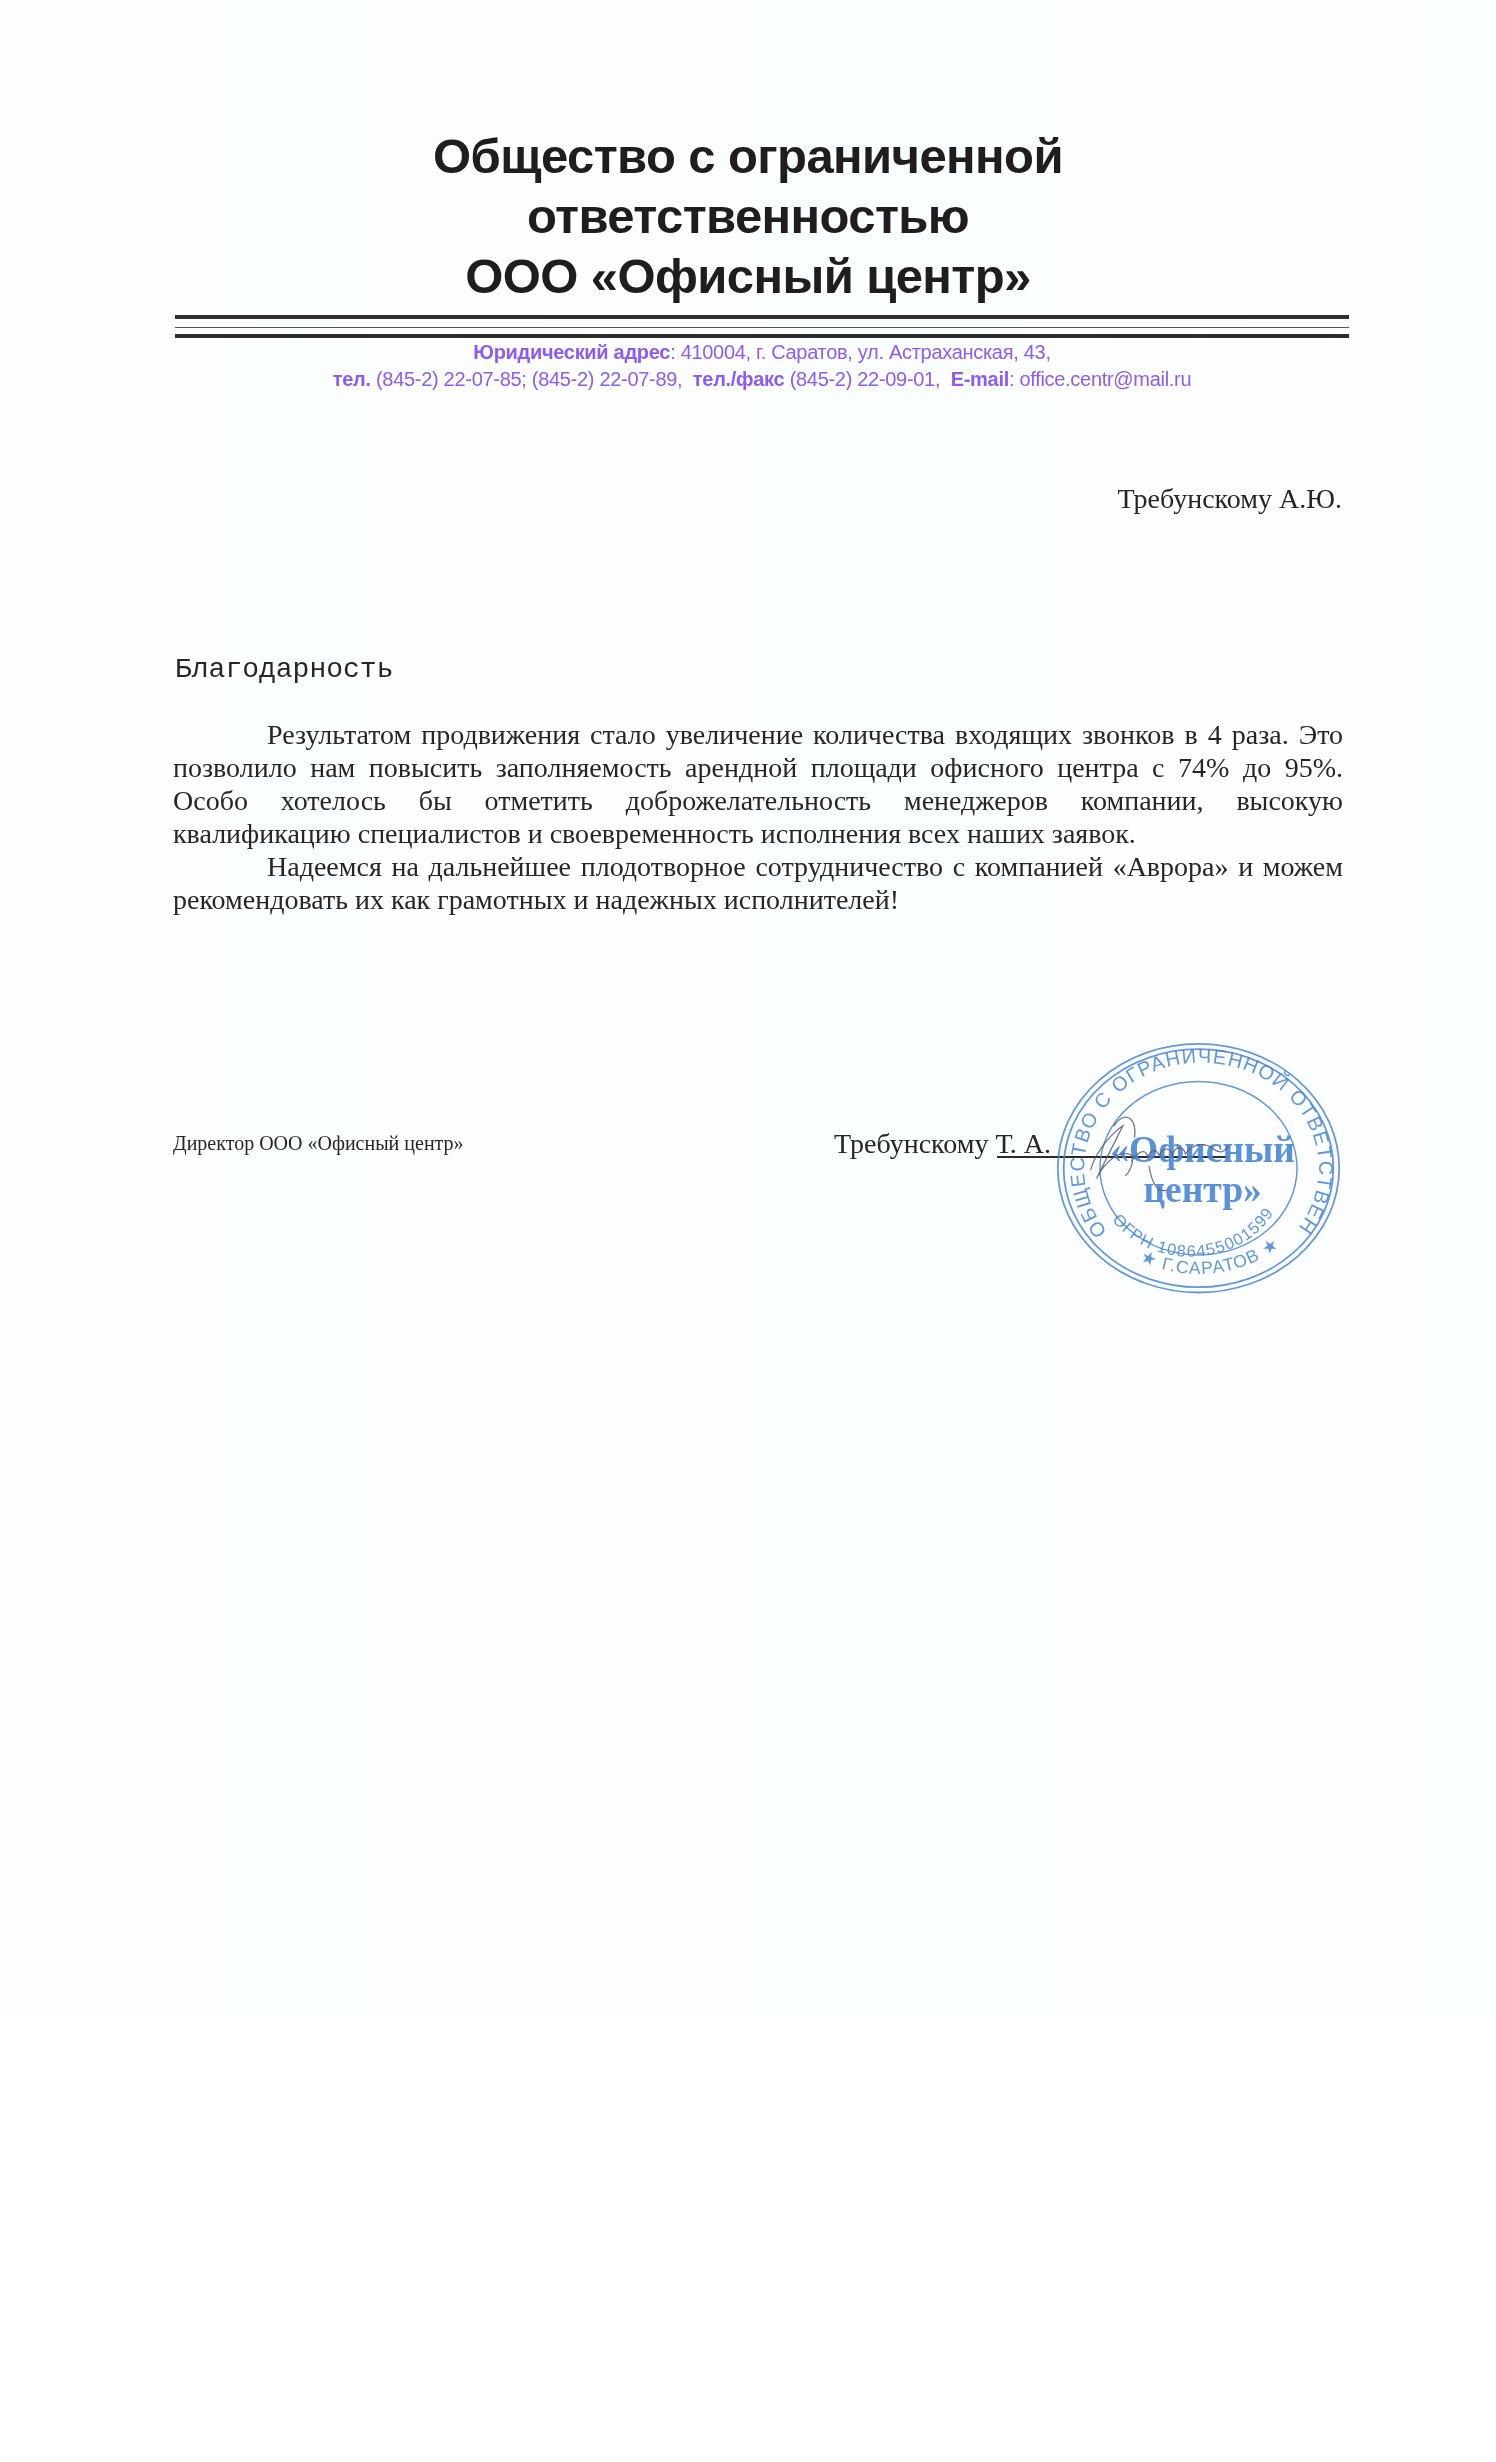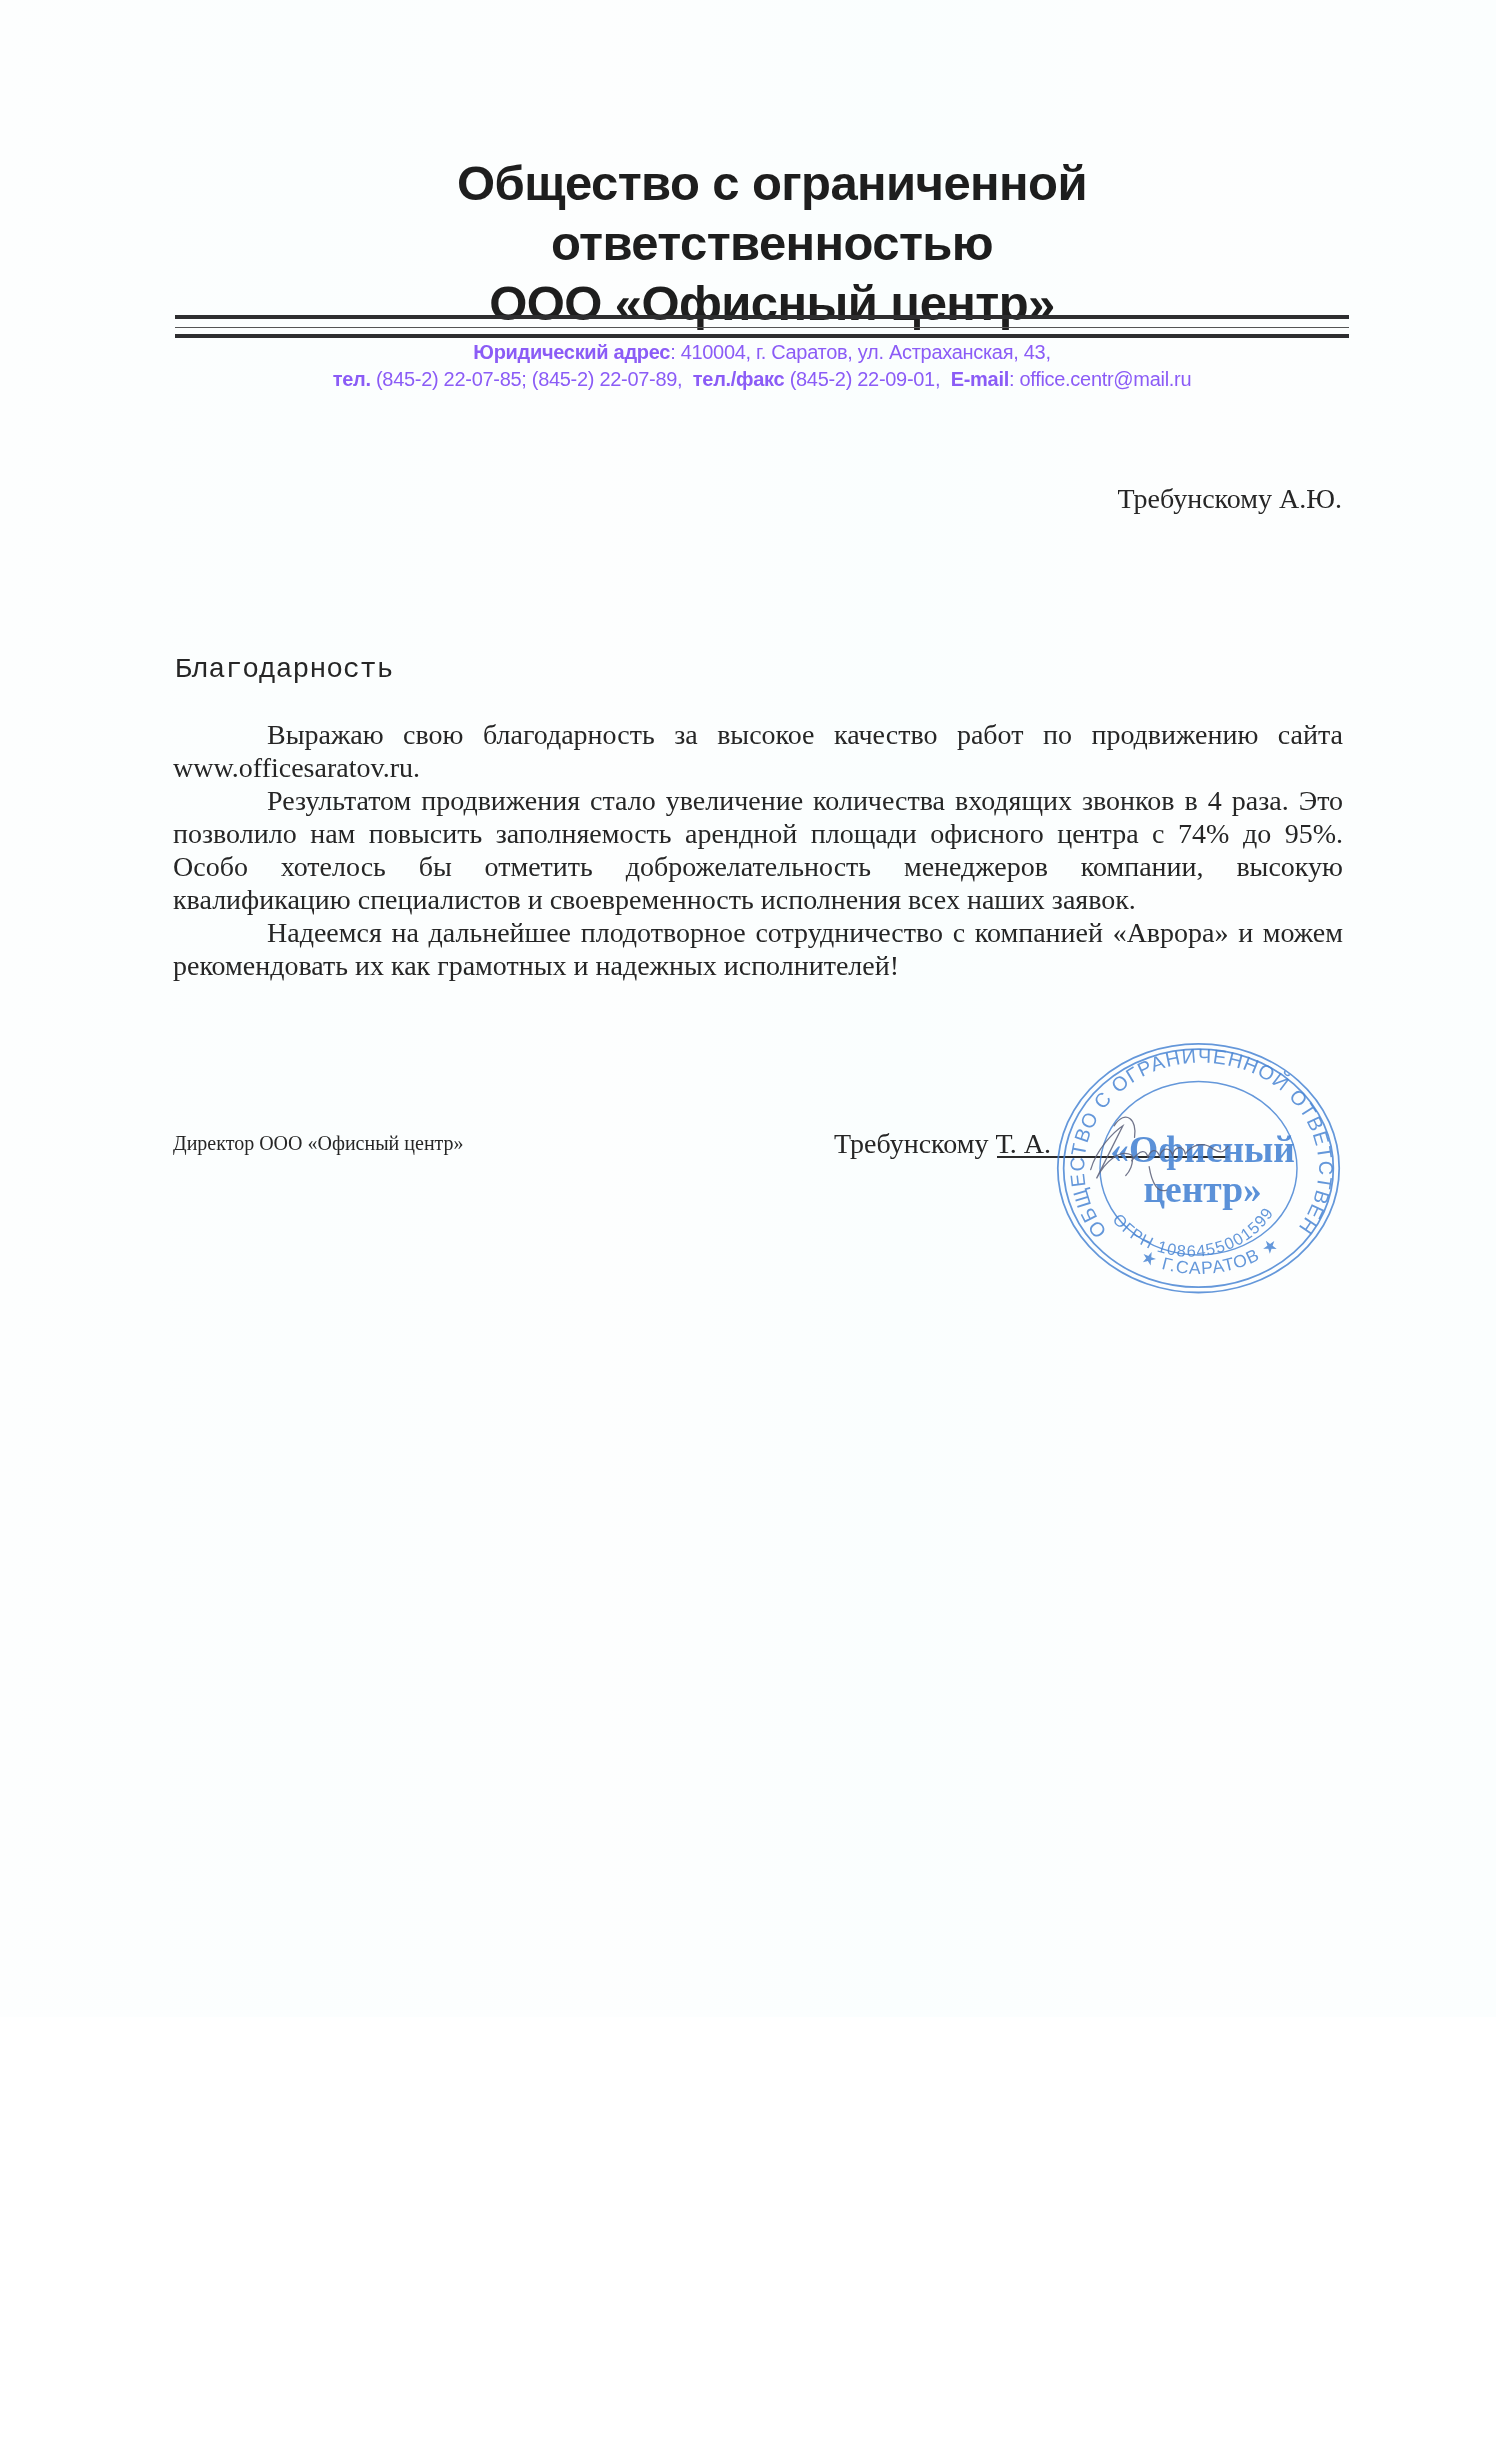--- a/index.html
+++ b/index.html
@@ -2,23 +2,23 @@
 <html style="font-size:9.4px"><head>
 <meta charset="utf-8">
 <style>
   html, body { margin: 0; padding: 0; background: #ffffff; }
   body { width: 1496px; height: 2462px; position: relative; overflow: hidden; }
   .scan {
     position: absolute; left: 0; top: 0; width: 1496px; height: 2017px;
     background: linear-gradient(90deg, #fdfefe 0%, #fbfefe 20%, #fdfefe 40%, #fafefe 60%, #fdfefe 80%, #fbfefe 100%);
   }
   .letterhead-title {
-    position: absolute; left: 185px; width: 1174px; top: 126px;
+    position: absolute; left: 161px; width: 1174px; top: 126px;
     text-align: center; font-family: "Liberation Sans", sans-serif; font-weight: bold;
-    font-size: 49px; line-height: 60px; color: #1e1e1e; letter-spacing: -0.6px; margin-top: 27px;
+    font-size: 49px; line-height: 60px; color: #1e1e1e; letter-spacing: -0.6px;
   }
   .letterhead-title div { white-space: nowrap; }
   .rule { position: absolute; left: 175px; width: 1174px; background: #2e2e30; }
   .rule.thick1 { top: 315px; height: 3.5px; }
   .rule.thin { top: 327px; height: 1.2px; background: #555; }
   .rule.thick2 { top: 334px; height: 3.5px; }
   .contacts {
     position: absolute; left: 175px; width: 1174px; top: 339px;
     text-align: center; font-family: "Liberation Sans", sans-serif; font-size: 20px;
     line-height: 27px; color: #8b5cf6; letter-spacing: -0.3px;
@@ -64,21 +64,20 @@
   <div style="white-space:pre;"><b>тел.</b><span> (845-2) 22-07-85; (845-2) 22-07-89,  </span><b>тел./факс</b><span> (845-2) 22-09-01,  </span><b>E-mail</b><span>: office.centr@mail.ru</span></div>
 </div>
 
 <div class="addressee serif">
   <div>Требунскому А.Ю.</div>
 </div>
 
 <div class="heading serif">Благодарность</div>
 
 <div class="body-text serif">
-  <p>Выражаю свою благодарность за высокое качество работ по продвижению сайта www.officesaratov.ru.</p>
   <p>Результатом продвижения стало увеличение количества входящих звонков в 4 раза. Это позволило нам повысить заполняемость арендной площади офисного центра с 74% до 95%. Особо хотелось бы отметить доброжелательность менеджеров компании, высокую квалификацию специалистов и своевременность исполнения всех наших заявок.</p>
   <p>Надеемся на дальнейшее плодотворное сотрудничество с компанией «Аврора» и можем рекомендовать их как грамотных и надежных исполнителей!</p>
 </div>
 
 <div class="sign-left serif">Директор ООО «Офисный центр»</div>
 <div class="sign-right serif">Требунскому Т. А.</div>
 <div class="sign-line"></div>
 
 <svg class="stamp" viewBox="0 0 510 445" xmlns="http://www.w3.org/2000/svg">
   <defs>

